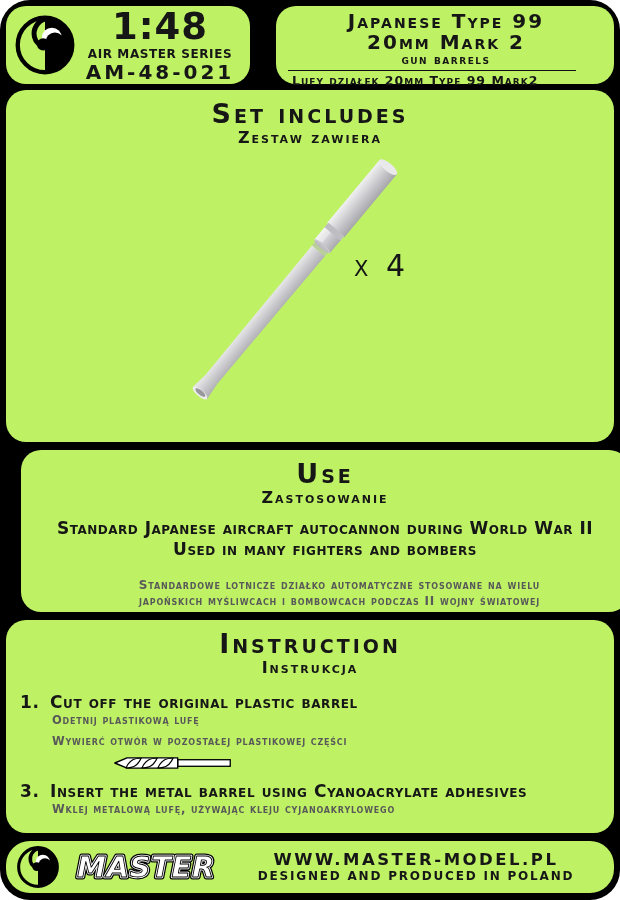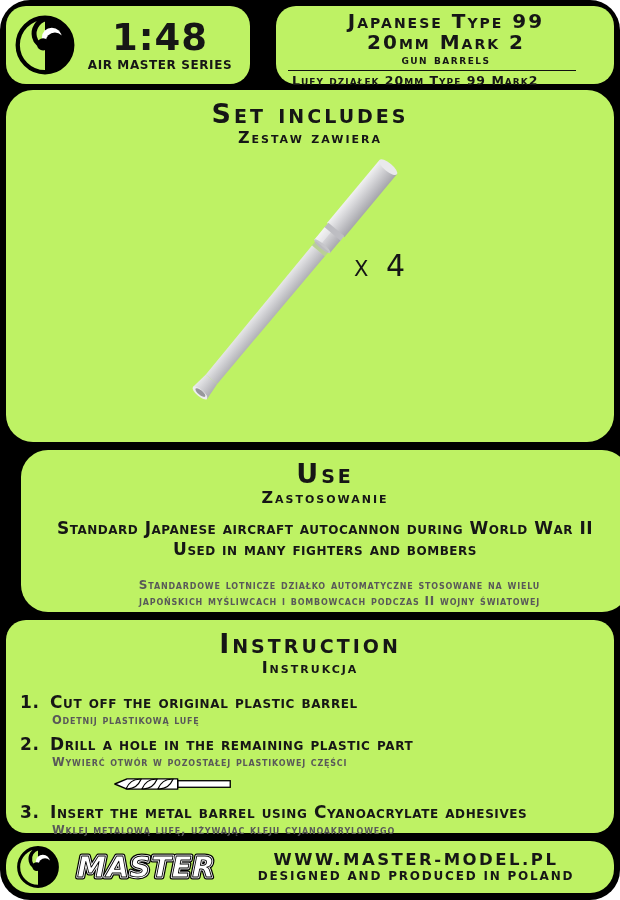--- a/index.html
+++ b/index.html
@@ -3,21 +3,21 @@
 <meta charset="utf-8">
 <style>
   html,body { margin:0; padding:0; background:#ffffff; }
   .sheet {
     position:relative; width:620px; height:900px;
     background:#000; border-radius:30px; overflow:hidden;
     font-family:"DejaVu Sans", sans-serif; color:#161616;
   }
   .panel { position:absolute; background:#bef264; border-radius:20px; box-sizing:border-box; }
   .sc { font-variant:small-caps; }
-  .center { text-align:center;border-radius:27px; }
+  .center { text-align:center; }
 
   
   #hdr-left { left:6px; top:6px; width:244px; height:78px; display:flex; align-items:center; }
   #hdr-left .logo { width:62px; height:64px; margin-left:8px; flex:0 0 auto; }
   #hdr-left .txt { flex:1; text-align:center; line-height:1; padding-right:6px; }
   .scale  { font-size:37px; font-weight:700; letter-spacing:1px; }
   .series { font-size:12px; font-weight:700; letter-spacing:0.6px; margin-top:3px; }
   .code   { font-size:20px; font-weight:700; letter-spacing:3px; margin-top:2px; }
 
   
@@ -71,20 +71,21 @@
       <circle cx="50" cy="50" r="44" fill="none" stroke="#000" stroke-width="7"></circle>
       <path d="M50,6 A44,44 0 0 1 50,94 Z" fill="#000"></path>
       <circle cx="61" cy="38" r="16" fill="#fff"></circle>
       <circle cx="66" cy="45" r="15" fill="#000"></circle>
       <path d="M50,8 C38,12 30,24 33,37 C35,46 42,52 50,50" fill="none" stroke="#000" stroke-width="8" stroke-linecap="round"></path>
       <circle cx="47" cy="49" r="10" fill="#000"></circle>
     </svg>
     <div class="txt">
       <div class="scale">1:48</div>
       <div class="series">AIR MASTER SERIES</div>
+      <div class="code sc">AM-48-021</div>
     </div>
   </div>
 
   <div id="hdr-right" class="panel">
     <div class="ht1 sc">Japanese Type 99</div>
     <div class="ht1 sc">20mm Mark 2</div>
     <div class="ht3 sc">gun barrels</div>
     <div class="hrule"></div>
     <div class="ht4 sc">Lufy działek 20mm Type 99 Mark2</div>
   </div>
@@ -136,21 +137,20 @@
     <div class="center">
       <div class="sec-title sc">Instruction</div>
       <div class="sec-sub sc">Instrukcja</div>
     </div>
     <div class="steps">
       <div>
         <div class="step-en sc"><span class="step-num">1.</span><span>Cut off the original plastic barrel</span></div>
         <div class="step-pl sc">Odetnij plastikową lufę</div>
       </div>
       <div>
-        <div class="step-en sc"><span class="step-num">2.</span><span>Drill a hole in the remaining plastic part</span></div>
         <div class="step-pl sc">Wywierć otwór w pozostałej plastikowej części</div>
       </div>
 
       <div class="drill-row">
         <svg width="122" height="16" viewBox="0 0 130 16">
           <rect x="70" y="4.5" width="56" height="7" fill="#fff" stroke="#000" stroke-width="1.4"></rect>
           <path d="M3,8 L16,2.5 H70 V13.5 H16 Z" fill="#fff" stroke="#000" stroke-width="1.5" stroke-linejoin="round"></path>
           <path d="M15,13 C19,4 25,2.5 31,3 C27,12 21,13.6 15,13 Z" fill="#fff" stroke="#000" stroke-width="1.3"></path>
           <path d="M32,13 C36,4 42,2.5 48,3 C44,12 38,13.6 32,13 Z" fill="#fff" stroke="#000" stroke-width="1.3"></path>
           <path d="M49,13 C53,4 59,2.5 65,3 C61,12 55,13.6 49,13 Z" fill="#fff" stroke="#000" stroke-width="1.3"></path>

